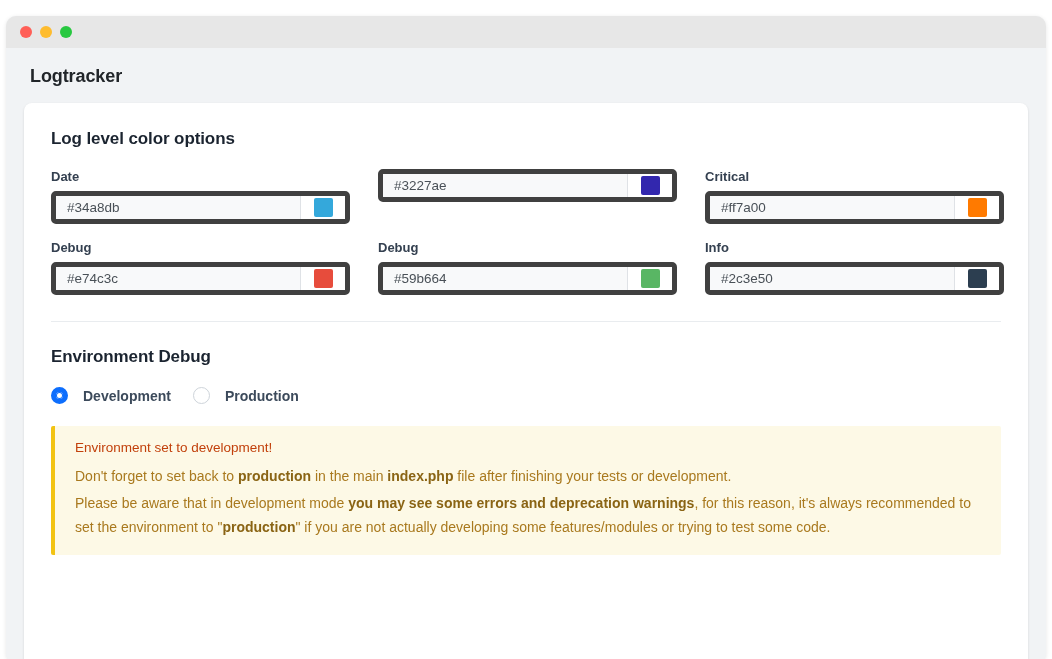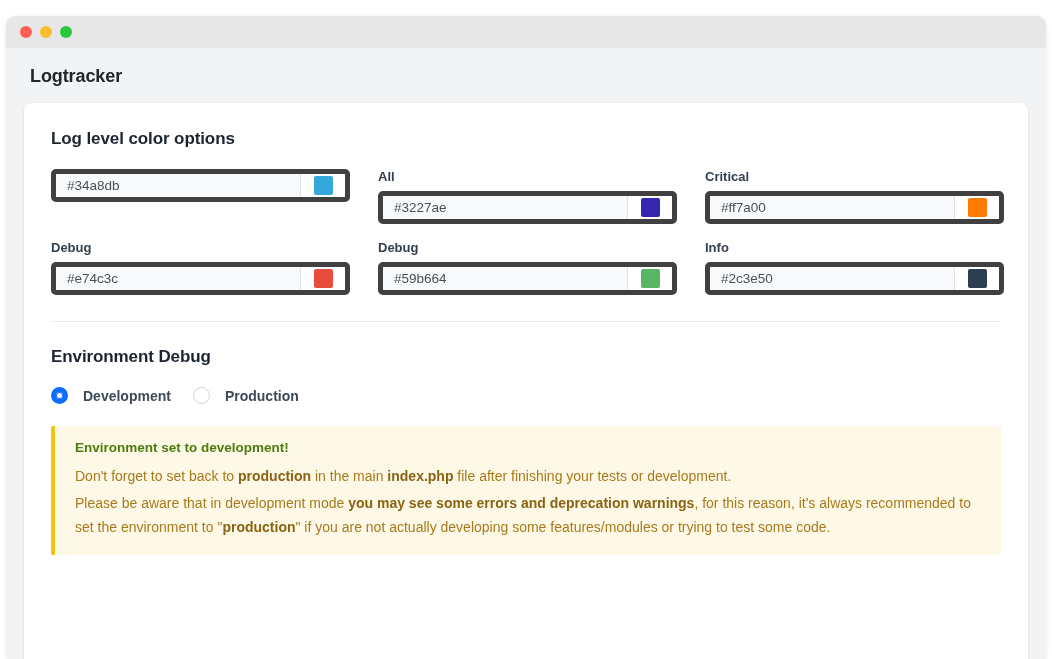--- a/index.html
+++ b/index.html
@@ -146,22 +146,22 @@
   
   .alert {
     margin-top: 22px;
     background: #fdf9e6;
     border-left: 4px solid #f2c313;
     border-radius: 2px;
     padding: 14px 18px 16px 20px;
   }
   .alert-title {
     font-size: 13.5px;
-    font-weight: bold;
-    color: #4d7c0f;
+    font-weight: normal;
+    color: #c2410c;
     margin-bottom: 9px;
   }
   .alert-line {
     font-size: 14px;
     color: #a9791e;
     line-height: 1.72;
   }
   .alert-line + .alert-line { margin-top: 3px; }
   .alert-line b { font-weight: bold; color: #8a6414; }
 
@@ -203,30 +203,30 @@
     <div class="app-title">Logtracker</div>
 
     <div class="card">
       <div class="card-body">
 
         <div class="section-title">Log level color options</div>
 
         <div class="color-grid">
 
           <div>
+            <label class="field-label">Date</label>
             <div class="input-group">
               <input class="hex-input" type="text" value="#34a8db" style="">
               <button class="swatch-btn">
                 <span class="swatch" style="background:#34a8db"></span>
               </button>
             </div>
           </div>
 
           <div>
-            <label class="field-label">All</label>
             <div class="input-group">
               <input class="hex-input" type="text" value="#3227ae" style="">
               <button class="swatch-btn">
                 <span class="swatch" style="background:#3227ae"></span>
               </button>
             </div>
           </div>
 
           <div>
             <label class="field-label">Critical</label>

